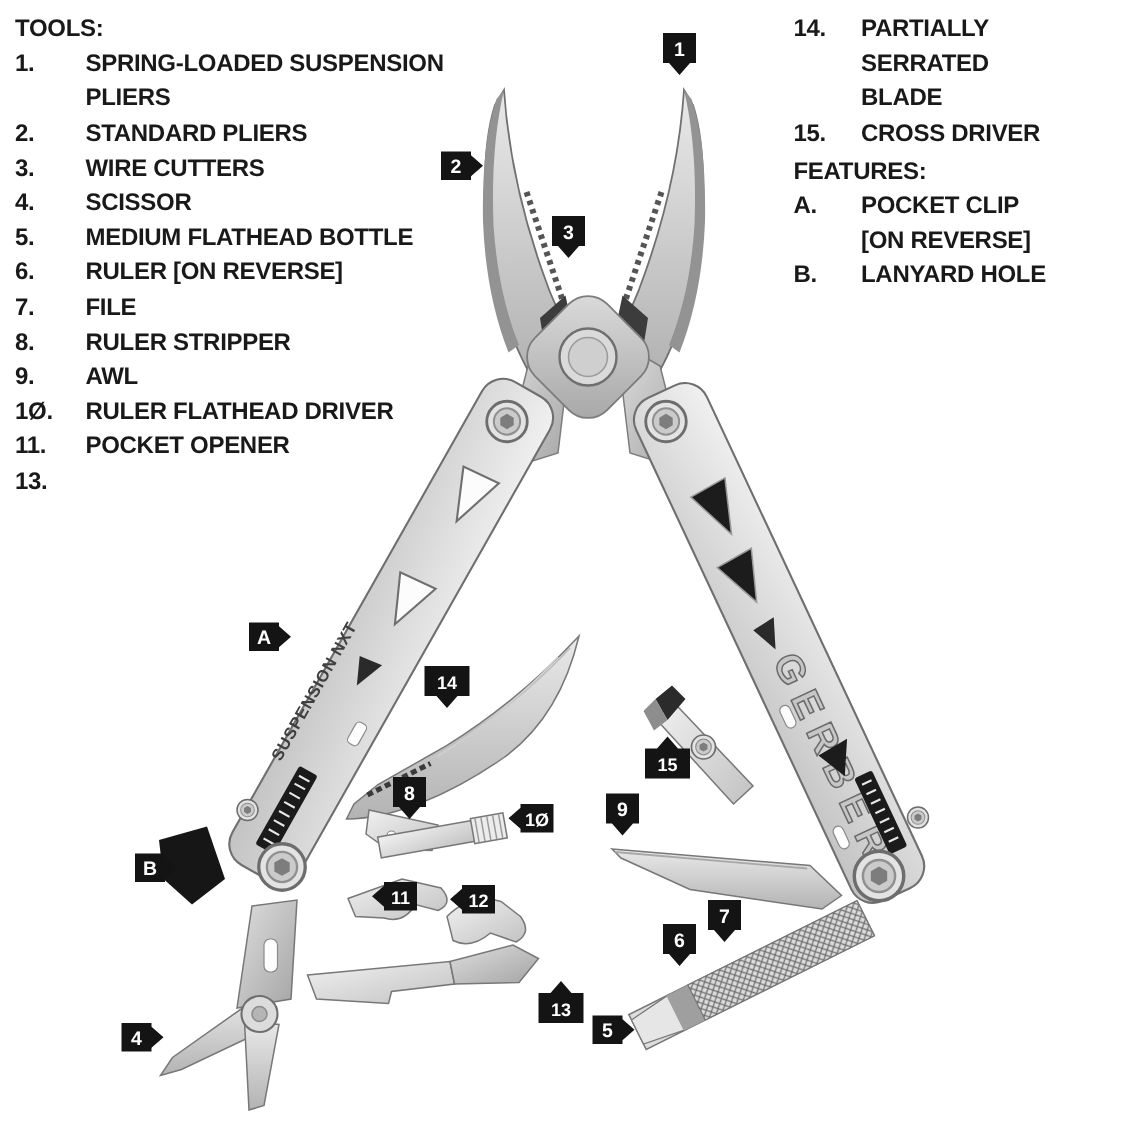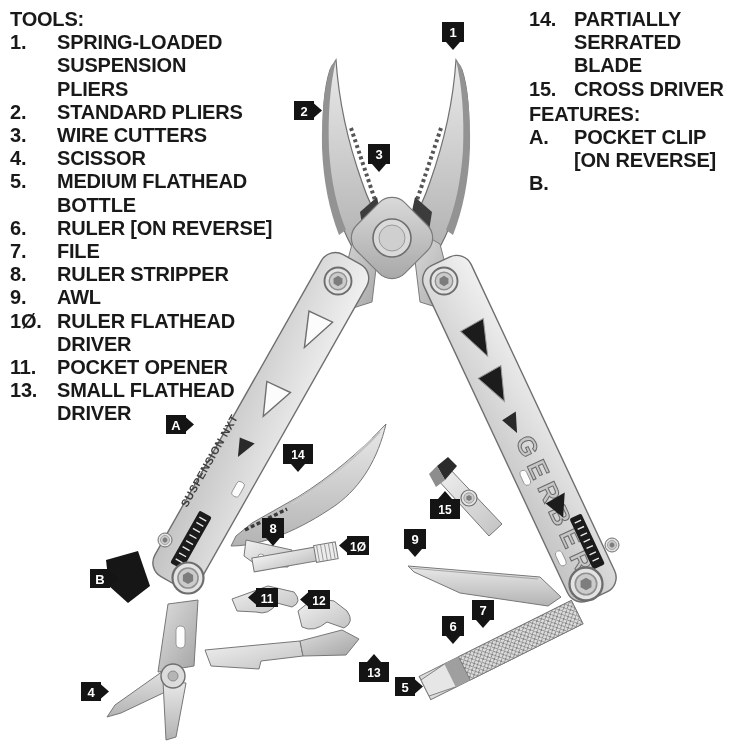--- a/index.html
+++ b/index.html
@@ -1,21 +1,21 @@
 <!DOCTYPE html>
 <html><head>
 <meta charset="utf-8">
 <style>
   html,body{margin:0;padding:0}
   body{
     width:750px;height:750px;position:relative;background:#fff;
     font-family:"Liberation Sans",sans-serif;overflow:hidden;color:#191919;
   }
   .list{position:absolute}
-  .list-heading,.row{font-weight:bold;font-size:20px;line-height:23.2px;letter-spacing:-0.2px}
+  .list-heading,.row{font-weight:bold;font-size:16px;line-height:23.2px;letter-spacing:-0.2px}
   .row{display:flex}
   .row .num{flex:0 0 47px}
   .list.right .row .num{flex:0 0 45px}
   .row .label{white-space:pre-line}
   .features-heading{margin-top:2px}
   .marker{position:absolute;overflow:visible}
   .marker text{fill:#ffffff;font-weight:bold;font-family:"Liberation Sans",sans-serif;text-anchor:middle}
   .tool-svg{position:absolute;left:0;top:0}
 </style>
 </head>
@@ -218,22 +218,20 @@
       <div class="row">
         <span class="num">1Ø.</span>
         <span class="label">RULER FLATHEAD DRIVER</span>
       </div>
       <div class="row">
         <span class="num">11.</span>
         <span class="label">POCKET OPENER</span>
       </div>
       <div class="row">
         <span class="num">13.</span>
-        <span class="label">SMALL FLATHEAD
-DRIVER</span>
       </div>
     </div>
 </div>
 
 <div class="list right" style="left:529px;top:8px;width:215px">
   <div id="right-rows">
       <div class="row">
         <span class="num">14.</span>
         <span class="label">PARTIALLY SERRATED
 BLADE</span>
@@ -245,20 +243,21 @@
     </div>
   <div class="list-heading features-heading">FEATURES:</div>
   <div id="features-rows">
       <div class="row">
         <span class="num">A.</span>
         <span class="label">POCKET CLIP
 [ON REVERSE]</span>
       </div>
       <div class="row">
         <span class="num">B.</span>
+        <span class="label">LANYARD HOLE</span>
       </div>
     </div>
 </div>
 
 <div id="markers">
     <svg width="22" height="28" class="marker" style="left: 442px; top: 22px;">
       <polygon points="0,0 22,0 22,20 18,20 11,28 4,20 0,20" fill="#141414"></polygon>
       <text x="11" y="15" font-size="13">1</text>
     </svg>
     <svg width="28" height="19" class="marker" style="left: 294px; top: 101px;">

